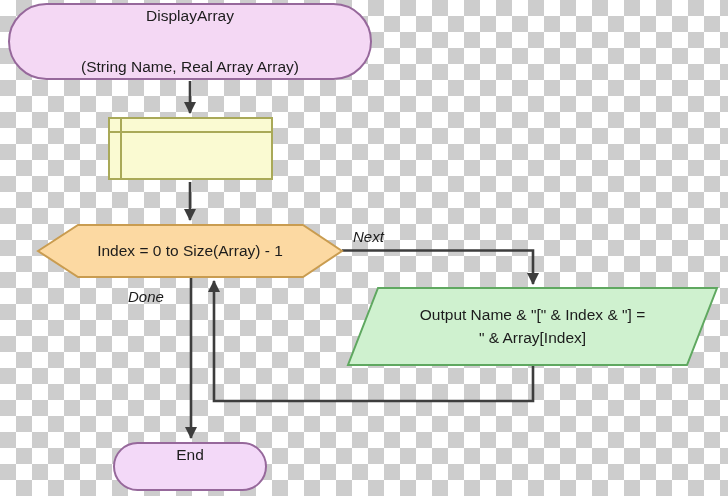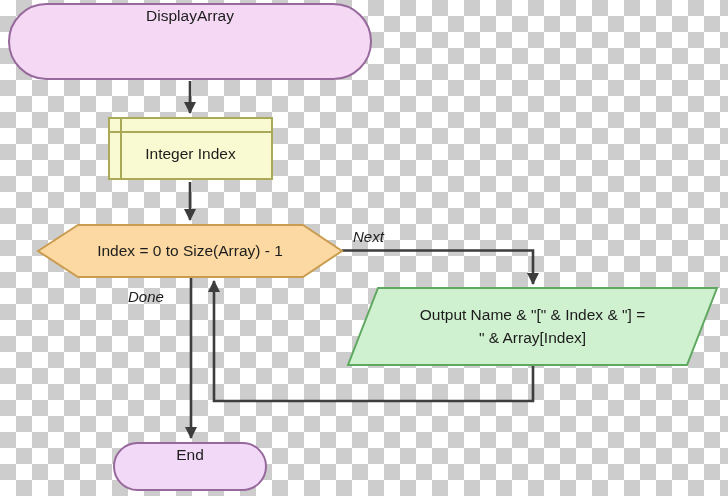--- a/index.html
+++ b/index.html
@@ -95,26 +95,26 @@
 
     <path d="M191,278 L191,438" fill="none" stroke="#3d3d3d" stroke-width="2.6" marker-end="url(#arrowhead)"></path>
 
     <polygon points="38,251 78,225 303,225 342,251 303,277 78,277" stroke="#c99c50" stroke-width="2" fill="#fcd9a2"></polygon>
 
     <polygon points="378,288 717,288 687,365 348,365" stroke="#5fa860" stroke-width="2" fill="#cff1cf"></polygon>
   </svg>
 
   <div class="node stadium start-node">
     <div>DisplayArray</div>
+    <div>(String Name, Real Array Array)</div>
   </div>
 
   <div class="node declare-node">
     <div class="declare-vline"></div>
     <div class="declare-hline"></div>
-    <div class="declare-text">Integer Index</div>
   </div>
 
   <div class="shape-label loop-label">Index = 0 to Size(Array) - 1</div>
 
   <div class="shape-label output-label">
     <div>Output Name &amp; "[" &amp; Index &amp; "] =</div>
     <div>" &amp; Array[Index]</div>
   </div>
 
   <div class="edge-label next-label">Next</div>

